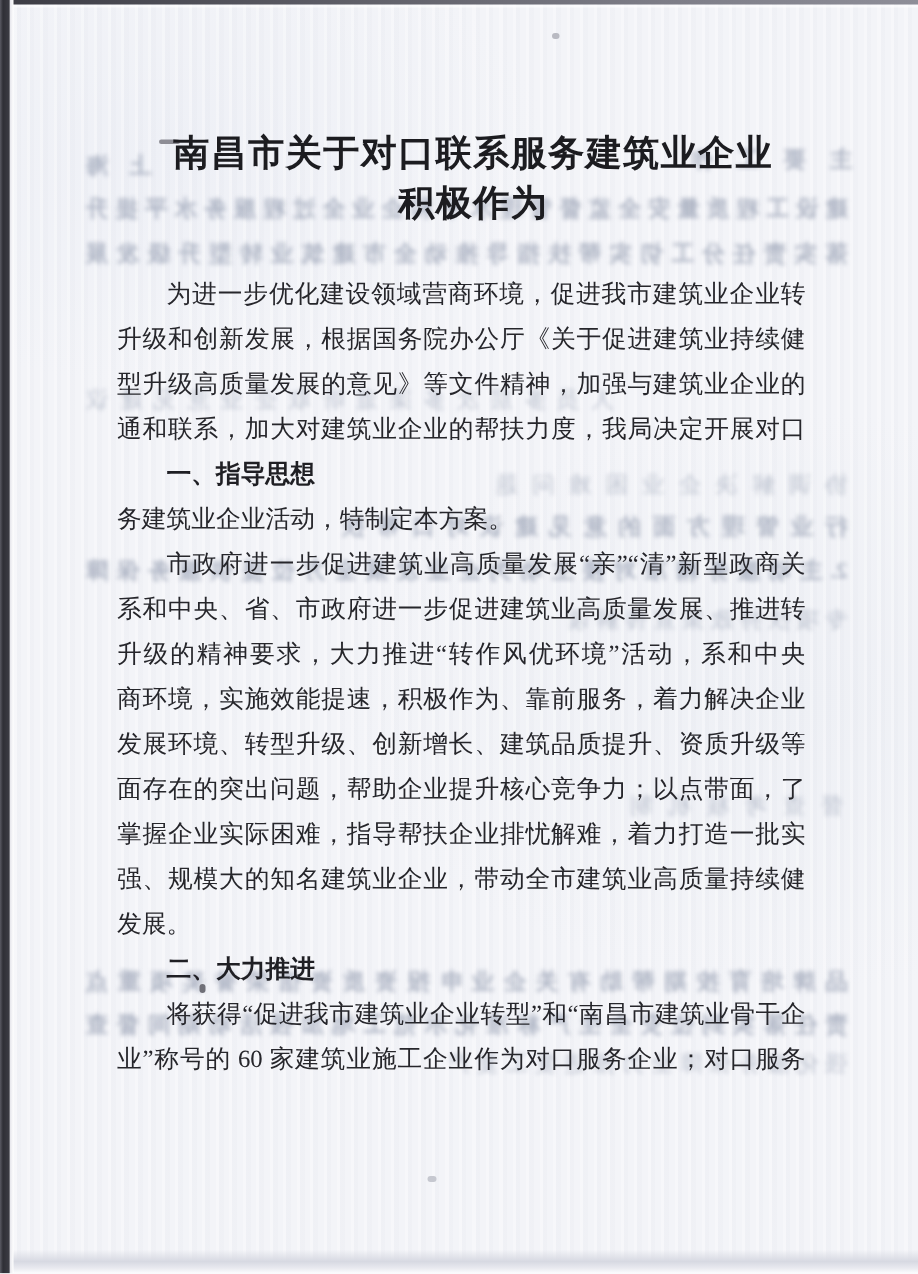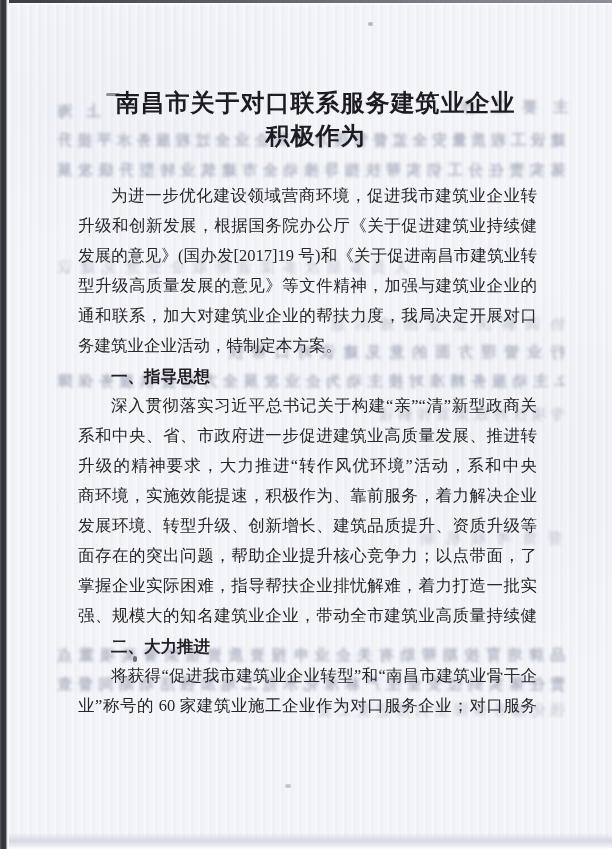--- a/index.html
+++ b/index.html
@@ -133,33 +133,33 @@
     </div>
 
   <h1 class="title" id="title">
       <div class="title-line">南昌市关于对口联系服务建筑业企业</div>
       <div class="title-line">积极作为</div>
     </h1>
 
   <div class="doc-body" id="docbody">
       <div class="line indent">为进一步优化建设领域营商环境，促进我市建筑业企业转型</div>
       <div class="line">升级和创新发展，根据国务院办公厅《关于促进建筑业持续健康</div>
-      <div class="line">发展的意见》(国办发[2017]19 号)和《关于促进南昌市建筑业转</div>
       <div class="line">型升级高质量发展的意见》等文件精神，加强与建筑业企业的沟</div>
       <div class="line">通和联系，加大对建筑业企业的帮扶力度，我局决定开展对口服</div>
+      <div class="line heading">一、指导思想</div>
       <div class="line flush">务建筑业企业活动，特制定本方案。</div>
-      <div class="line heading">一、指导思想</div>
-      <div class="line indent">深入贯彻落实习近平总书记关于构建“亲”“清”新型政商关</div>
+      <div class="line indent">市政府进一步促进建筑业高质量发展“亲”“清”新型政商关</div>
       <div class="line">系和中央、省、市政府进一步促进建筑业高质量发展、推进转型</div>
       <div class="line">升级的精神要求，大力推进“转作风优环境”活动，系和中央</div>
       <div class="line">商环境，实施效能提速，积极作为、靠前服务，着力解决企业在</div>
       <div class="line">发展环境、转型升级、创新增长、建筑品质提升、资质升级等方</div>
       <div class="line">面存在的突出问题，帮助企业提升核心竞争力；以点带面，了解</div>
       <div class="line">掌握企业实际困难，指导帮扶企业排忧解难，着力打造一批实力</div>
       <div class="line">强、规模大的知名建筑业企业，带动全市建筑业高质量持续健康</div>
+      <div class="line flush">发展。</div>
       <div class="line heading">二、大力推进</div>
       <div class="line indent">将获得“促进我市建筑业企业转型”和“南昌市建筑业骨干企</div>
       <div class="line">业”称号的 60 家建筑业施工企业作为对口服务企业；对口服务的</div>
     </div>
 
   <div class="edge-top"></div>
   <div class="edge-left"></div>
   <div class="edge-bottom"></div>
   <div class="edge-right"></div>
 </div>

